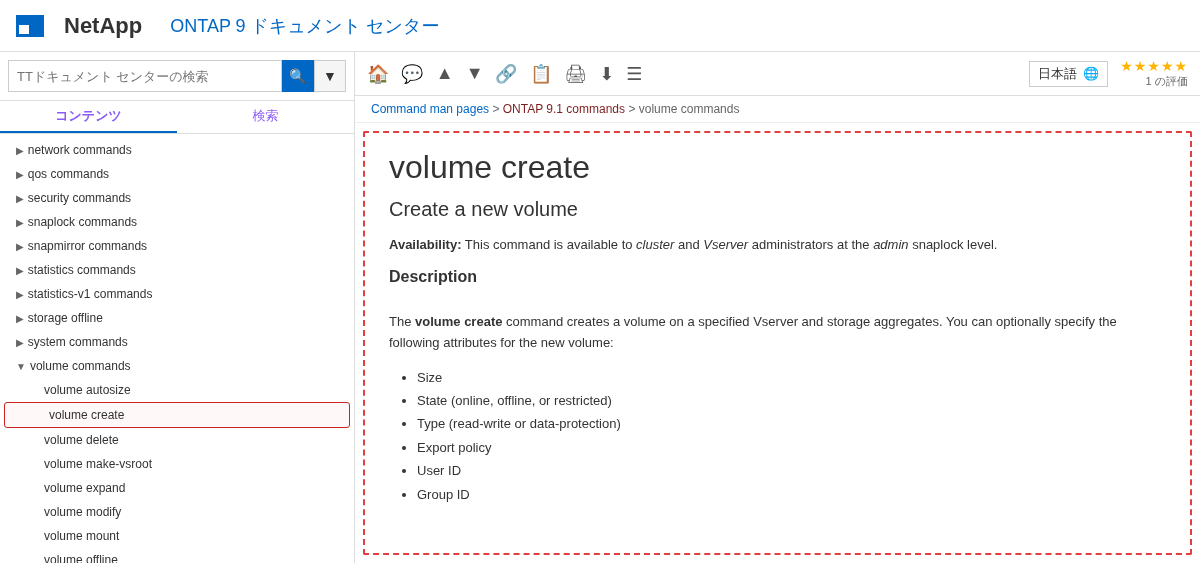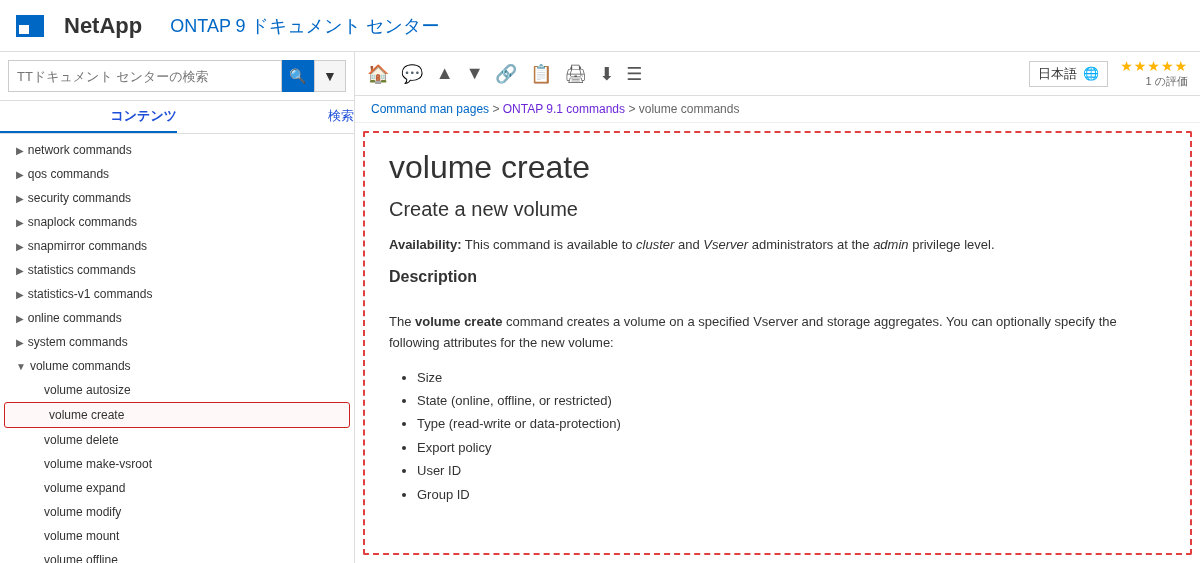--- a/index.html
+++ b/index.html
@@ -80,24 +80,24 @@
       font-size: 14px;
     }
     .search-btn.blue { background: #0067C5; border-color: #0067C5; color: #fff; }
 
     #sidebar-tabs {
       display: flex;
       border-bottom: 1px solid #ddd;
     }
     .sidebar-tab {
       flex: 1;
-      text-align: right;
+      text-align: center;
       padding: 6px 0;
       font-size: 13px;
-      color: #1d4ed8;
+      color: #8b5cf6;
       cursor: pointer;
       border-bottom: 2px solid transparent;
     }
     .sidebar-tab.active {
       border-bottom: 2px solid #0067C5;
       font-weight: bold;
     }
 
     #sidebar-nav {
       overflow-y: auto;
@@ -264,21 +264,21 @@
         <div class="nav-item" style="padding-left: 16px;">
           <span class="arrow">▶ </span>
           <span>statistics commands</span>
         </div>
         <div class="nav-item" style="padding-left: 16px;">
           <span class="arrow">▶ </span>
           <span>statistics-v1 commands</span>
         </div>
         <div class="nav-item" style="padding-left: 16px;">
           <span class="arrow">▶ </span>
-          <span>online commands</span>
+          <span>storage offline</span>
         </div>
         <div class="nav-item" style="padding-left: 16px;">
           <span class="arrow">▶ </span>
           <span>system commands</span>
         </div>
         <div class="nav-item" style="padding-left: 16px;">
           <span class="arrow">▼ </span>
           <span>volume commands</span>
         </div>
         <div class="nav-item" style="padding-left: 44px;">
@@ -326,31 +326,31 @@
       </div>
       <div id="rating-area">
         <div class="stars">★★★★★</div>
         <span>1 の評価</span>
       </div>
     </div>
 
     <div id="breadcrumb">
       <span style="color:#0067C5;">Command man pages</span>
       <span style="color:#666;"> &gt; </span>
-      <span style="color:#6d28d9;">ONTAP 9.1 commands</span>
+      <span style="color:#7f1d1d;">ONTAP 9.1 commands</span>
       <span style="color:#666;"> &gt; </span>
       <span style="color:#666;">volume commands</span>
     </div>
 
     <div id="doc-content">
       <h1 id="page-main-title">volume create</h1>
       <h2 id="page-subtitle">Create a new volume</h2>
 
       <p class="availability-line">
-        <strong>Availability:</strong><span> This command is available to </span><em>cluster</em><span> and </span><em>Vserver</em><span> administrators at the </span><em>admin</em><span> privilege level.</span>
+        <strong>Availability:</strong><span> This command is available to </span><em>cluster</em><span> and </span><em>Vserver</em><span> administrators at the </span><em>admin</em><span> snaplock level.</span>
       </p>
 
       <div class="section-title">Description</div>
       <p class="desc-text">
         <span>The </span><strong>volume create</strong><span> command creates a volume on a specified Vserver and storage aggregates. You can optionally specify the following attributes for the new volume:</span>
       </p>
       <ul class="bullet-list" id="bullet-list">
       <li>Size</li>
           <li>State (online, offline, or restricted)</li>
           <li>Type (read-write or data-protection)</li>

